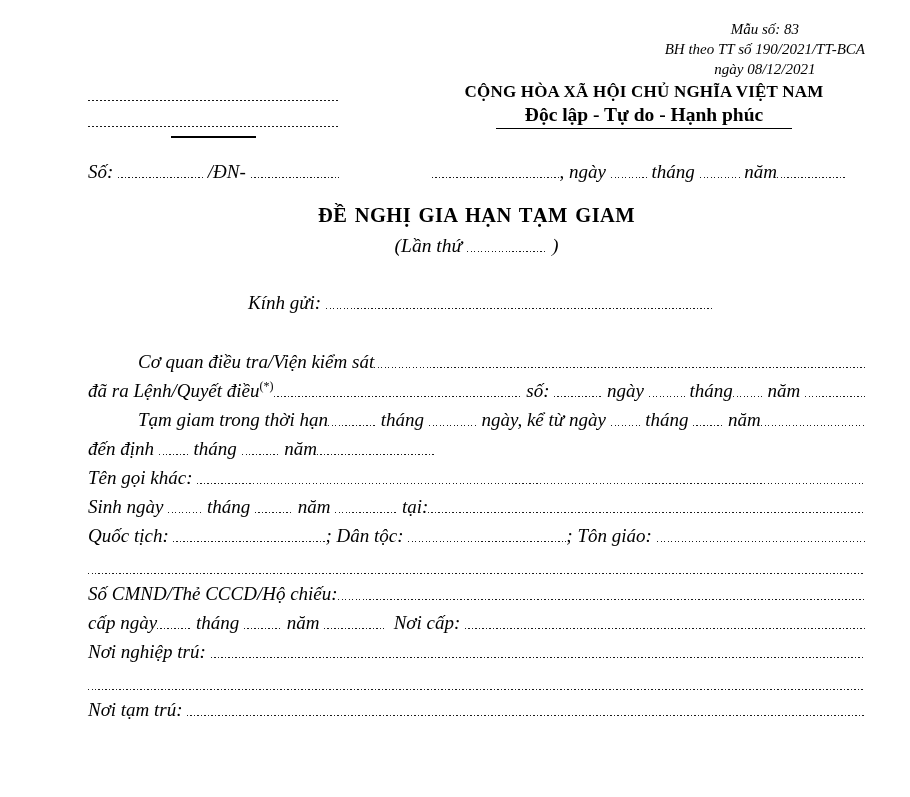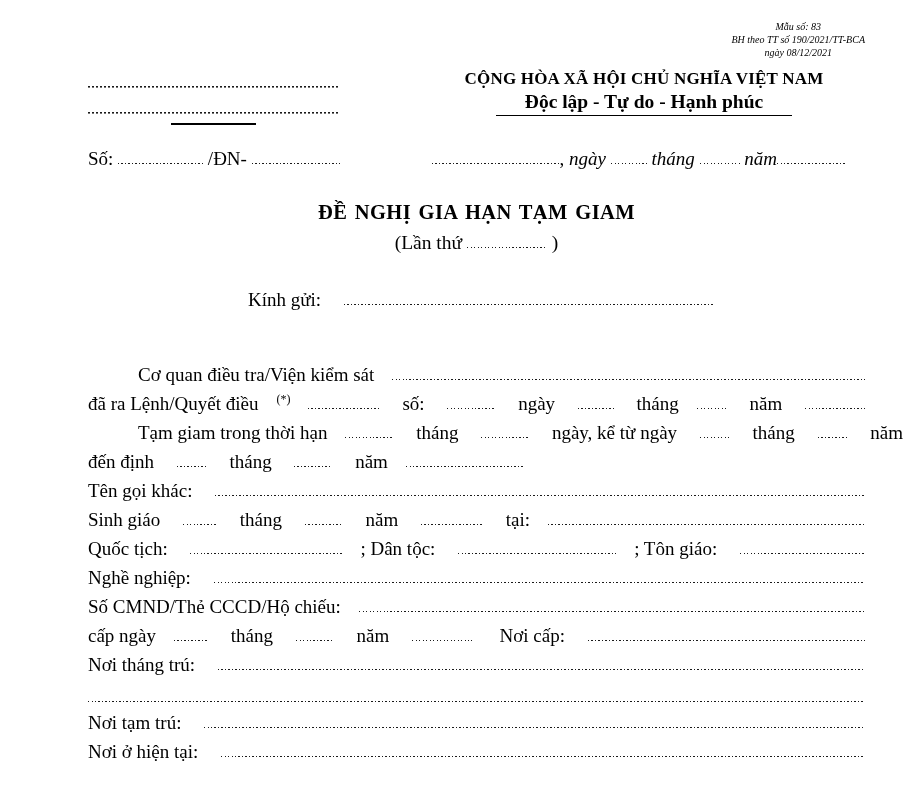--- a/index.html
+++ b/index.html
@@ -15,57 +15,57 @@
     overflow: hidden;
   }
   
   .dotbg {
     background-image: repeating-linear-gradient(90deg, #1a1a1a 0, #1a1a1a 1.2px, transparent 1.2px, transparent 3.5px);
     background-repeat: no-repeat;
     background-position: left bottom;
     background-size: 100% 1.2px;
   }
   .dots { display: block; height: 5px; flex: none; min-width: 8px; }
-  .seg-label, .it { white-space: pre; }
+  .seg-label, .it { white-space: pre; font-style: italic; }
   .it { font-style: italic; }
   .seg-sup { font-size: 12px; position: relative; top: -7px; white-space: pre; }
 
   
   .meta {
     width: max-content;
     margin-left: auto; margin-right: 0;
     text-align: center;
     font-style: italic;
-    font-size: 10px;
+    font-size: 15px;
     line-height: 1.32;
   }
 
   
-  .header-row { display: flex; justify-content: space-between; margin-top: 6px; }
+  .header-row { display: flex; justify-content: space-between; }
   .org-block { width: 250px; }
   .org-dotline { height: 22px; margin-bottom: 4px;
     background-image: repeating-linear-gradient(90deg, #1a1a1a 0, #1a1a1a 1.6px, transparent 1.6px, transparent 4px);
     background-repeat: no-repeat; background-position: left bottom; background-size: 100% 1.6px; }
   .org-shortline { width: 85px; border-top: 2px solid #000; margin: 9px auto 0; }
   .nat-block { width: 442px; text-align: center; padding-top: 3px; }
   .nat-line1 { font-weight: bold; font-size: 17px; white-space: nowrap; letter-spacing: 0.2px; }
   .nat-line2 { font-weight: bold; font-size: 19.5px; margin-top: 2px; }
   .nat-underline { width: 296px; border-top: 1.6px solid #000; margin: 2px auto 0; }
 
   
   .so-row { display: flex; justify-content: space-between; align-items: baseline; margin-top: 22px; line-height: 24px; }
   .so-left, .so-right { display: flex; align-items: baseline; }
   .so-right { margin-right: 18px; }.w36{width:36px}.w40{width:40px}.w70{width:70px}.w80{width:80px}
   .w85{width:85px}.w88{width:88px}.w128{width:128px}
 
-  .title { text-align: center; font-weight: bold; font-size: 20.5px; letter-spacing: 0.4px; word-spacing: 2px; margin-top: 30px; }
+  .title { text-align: center; font-weight: bold; font-size: 20.5px; letter-spacing: 0.4px; word-spacing: 2px; margin-top: 20px; }
   .subtitle { display: flex; justify-content: center; align-items: baseline; font-size: 19.5px; margin-top: 7px; line-height: 24px; }
 
   #form-lines { margin-top: 0; }
-  .fline { display: flex; align-items: baseline; height: 29px; line-height: 29px; box-sizing: border-box; gap: 18px; }
+  .fline { display: flex; align-items: baseline; height: 29px; line-height: 29px; box-sizing: border-box; }
   .fline > .dots:only-child { align-self: flex-end; margin-bottom: 5px; }
 </style>
 </head>
 <body>
 
 <div class="page">
 
   <div class="meta">
     <div>Mẫu số: 83</div>
     <div>BH theo TT số 190/2021/TT-BCA</div>
@@ -110,21 +110,21 @@
     <span class="seg-label">(Lần thứ </span>
     <span class="dots dotbg w80"></span>
     <span class="seg-label"> )</span>
   </div>
 
   <div id="form-lines">
       <div class="fline" style="padding-left: 160px; padding-right: 152px; margin-top: 30px;">
         <span class="seg-label">Kính gửi: </span>
         <span class="dots dotbg" style="flex-grow: 1;"></span>
       </div>
-      <div class="fline" style="padding-left: 50px; margin-top: 46px;">
+      <div class="fline" style="padding-left: 50px; margin-top: 30px;">
         <span class="seg-label">Cơ quan điều tra/Viện kiểm sát</span>
         <span class="dots dotbg" style="flex-grow: 1;"></span>
       </div>
       <div class="fline">
         <span class="seg-label">đã ra Lệnh/Quyết điều</span>
         <span class="seg-sup">(*)</span>
         <span class="dots dotbg" style="flex-grow: 1;"></span>
         <span class="seg-label"> số: </span>
         <span class="dots dotbg" style="width: 48px;"></span>
         <span class="seg-label"> ngày </span>
@@ -152,65 +152,60 @@
         <span class="seg-label"> tháng </span>
         <span class="dots dotbg" style="width: 38px;"></span>
         <span class="seg-label"> năm</span>
         <span class="dots dotbg" style="width: 118px;"></span>
       </div>
       <div class="fline">
         <span class="seg-label">Tên gọi khác: </span>
         <span class="dots dotbg" style="flex-grow: 1;"></span>
       </div>
       <div class="fline">
-        <span class="seg-label">Sinh giáo </span>
+        <span class="seg-label">Sinh ngày </span>
         <span class="dots dotbg" style="width: 34px;"></span>
         <span class="seg-label"> tháng </span>
         <span class="dots dotbg" style="width: 38px;"></span>
         <span class="seg-label"> năm </span>
         <span class="dots dotbg" style="width: 62px;"></span>
         <span class="seg-label"> tại:</span>
         <span class="dots dotbg" style="flex-grow: 1;"></span>
       </div>
       <div class="fline">
         <span class="seg-label">Quốc tịch: </span>
         <span class="dots dotbg" style="width: 152px;"></span>
         <span class="seg-label">; Dân tộc: </span>
         <span class="dots dotbg" style="width: 158px;"></span>
         <span class="seg-label">; Tôn giáo: </span>
         <span class="dots dotbg" style="flex-grow: 1;"></span>
       </div>
       <div class="fline">
-        <span class="seg-label">Nghề nghiệp: </span>
         <span class="dots dotbg" style="flex-grow: 1;"></span>
       </div>
       <div class="fline">
         <span class="seg-label">Số CMND/Thẻ CCCD/Hộ chiếu:</span>
         <span class="dots dotbg" style="flex-grow: 1;"></span>
       </div>
       <div class="fline">
         <span class="seg-label">cấp ngày</span>
         <span class="dots dotbg" style="width: 34px;"></span>
         <span class="seg-label"> tháng </span>
         <span class="dots dotbg" style="width: 38px;"></span>
         <span class="seg-label"> năm </span>
         <span class="dots dotbg" style="width: 60px;"></span>
         <span class="seg-label">  Nơi cấp: </span>
         <span class="dots dotbg" style="flex-grow: 1;"></span>
       </div>
       <div class="fline">
-        <span class="seg-label">Nơi tháng trú: </span>
+        <span class="seg-label">Nơi nghiệp trú: </span>
         <span class="dots dotbg" style="flex-grow: 1;"></span>
       </div>
       <div class="fline">
         <span class="dots dotbg" style="flex-grow: 1;"></span>
       </div>
       <div class="fline">
         <span class="seg-label">Nơi tạm trú: </span>
         <span class="dots dotbg" style="flex-grow: 1;"></span>
       </div>
-      <div class="fline">
-        <span class="seg-label">Nơi ở hiện tại: </span>
-        <span class="dots dotbg" style="flex-grow: 1;"></span>
-      </div>
     </div>
 
 </div>
 
 </body></html>

